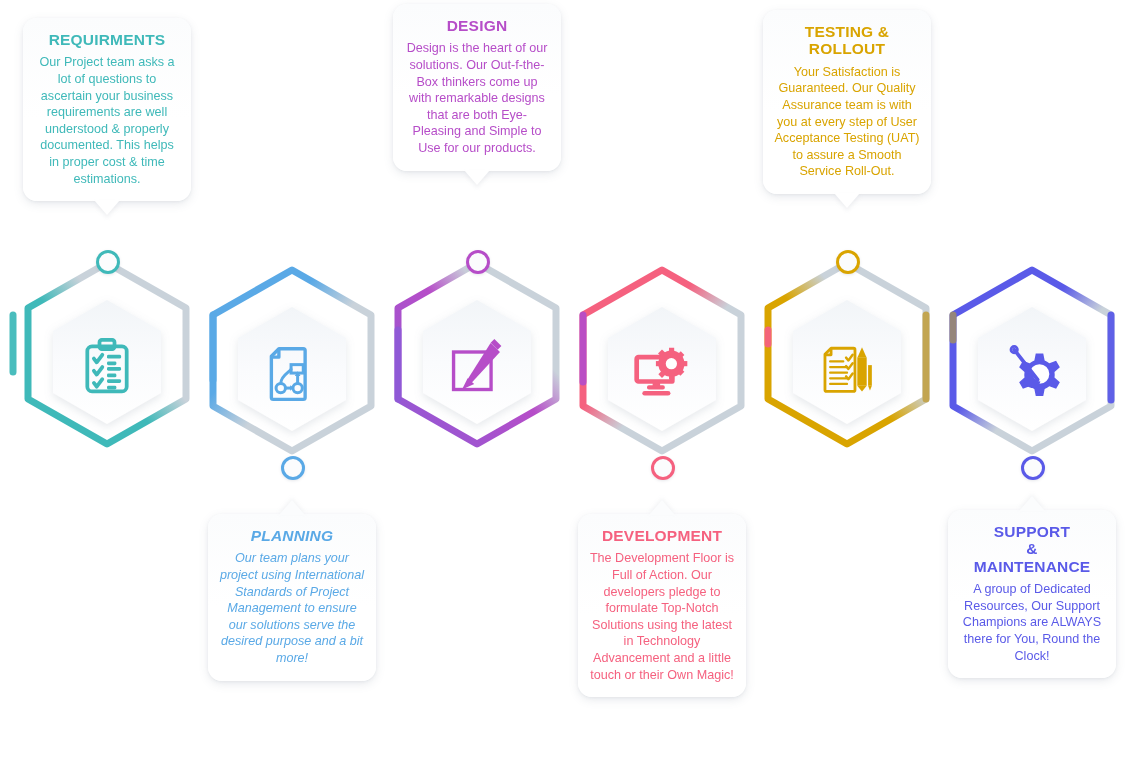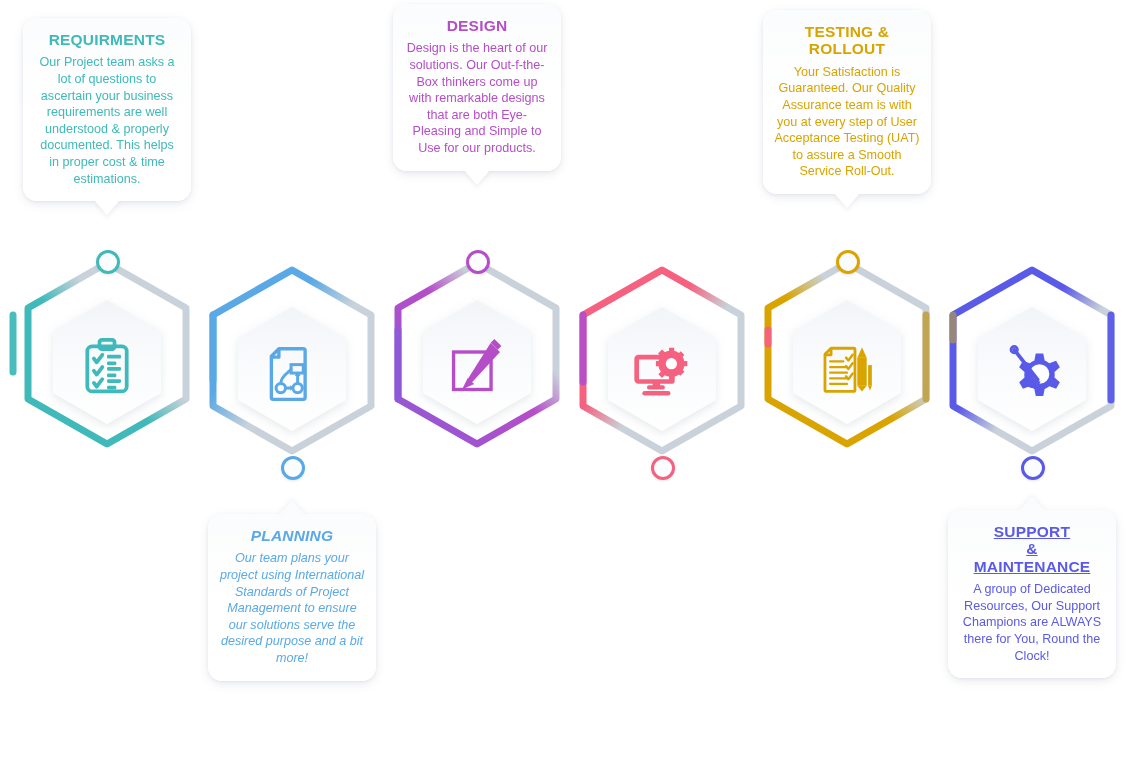--- a/index.html
+++ b/index.html
@@ -326,26 +326,31 @@
     <div class="body" style="color: rgb(90, 169, 230);">Our team plans your project using International Standards of Project Management to ensure our solutions serve the desired purpose and a bit more!</div>
     <span class="tail"></span>
   </div>
 
   <div class="card top" style="left:393px; top:4px;">
     <div class="title" style="color: rgb(182, 77, 200);">DESIGN</div>
     <div class="body" style="color: rgb(182, 77, 200);">Design is the heart of our solutions. Our Out-f-the-Box thinkers come up with remarkable designs that are both Eye-Pleasing and Simple to Use for our products.</div>
     <span class="tail"></span>
   </div>
 
+  <div class="card bottom" style="left:578px; top:514px;">
+    <div class="title" style="color: rgb(245, 97, 127);">DEVELOPMENT</div>
+    <div class="body" style="color: rgb(245, 97, 127);">The Development Floor is Full of Action. Our developers pledge to formulate Top-Notch Solutions using the latest in Technology Advancement and a little touch or their Own Magic!</div>
+    <span class="tail"></span>
+  </div>
 
   <div class="card top" style="left:763px; top:10px;">
     <div class="title" style="color: rgb(217, 164, 0);">TESTING &amp;<br>ROLLOUT</div>
     <div class="body" style="color: rgb(217, 164, 0);">Your Satisfaction is Guaranteed. Our Quality Assurance team is with you at every step of User Acceptance Testing (UAT) to assure a Smooth Service Roll-Out.</div>
     <span class="tail"></span>
   </div>
 
   <div class="card bottom" style="left:948px; top:510px;">
-    <div class="title" style="color: rgb(90, 90, 232); text-decoration: underline;">SUPPORT<br>&amp;<br>MAINTENANCE</div>
+    <div class="title" style="color: rgb(90, 90, 232);">SUPPORT<br>&amp;<br>MAINTENANCE</div>
     <div class="body" style="color: rgb(90, 90, 232);">A group of Dedicated Resources, Our Support Champions are ALWAYS there for You, Round the Clock!</div>
     <span class="tail"></span>
   </div>
 
 </div>
 
 </body></html>

